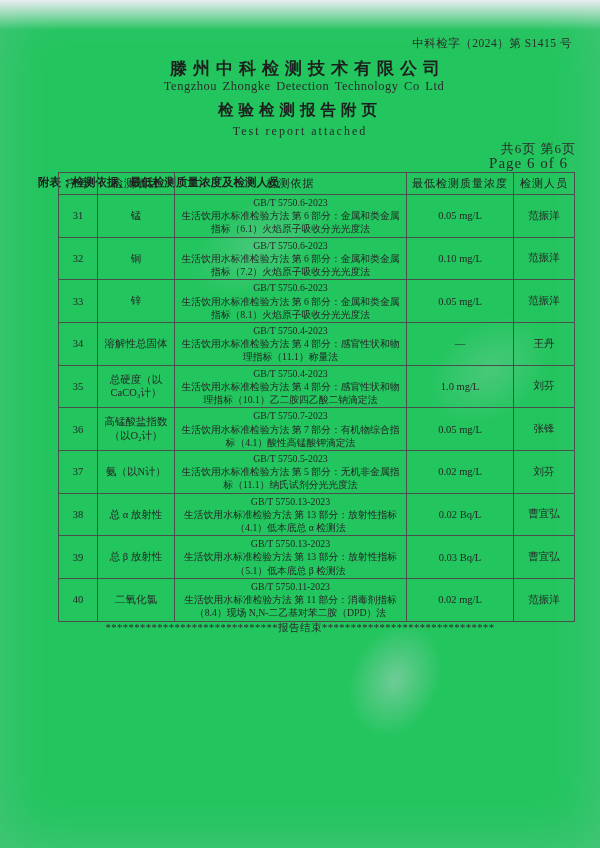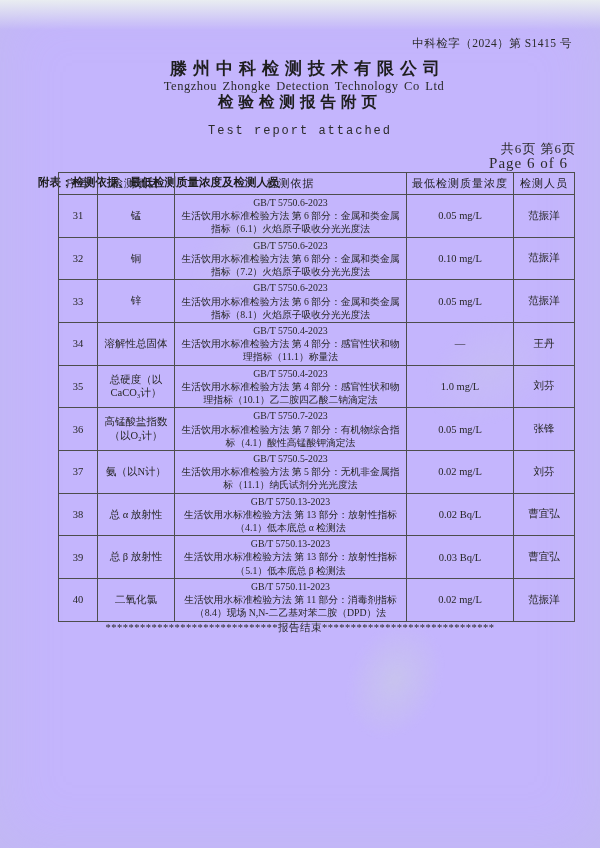--- a/index.html
+++ b/index.html
@@ -1,20 +1,20 @@
 <!DOCTYPE html>
 <html><head>
 <meta charset="utf-8">
 <style>
   html,body{margin:0;padding:0;background:#9a9a9a;}
   .page{
     position:relative;
     width:600px;height:848px;
     margin:0 auto;
-    background:#c4b5fd;
+    background:#22c55e;
     font-family:"Liberation Serif","DejaVu Serif",serif;
     color:#2b2b2b;
     overflow:hidden;
     box-shadow:inset 0 0 60px rgba(185,196,208,0.28);
   }
   .scan-top{
     position:absolute;top:0;left:0;right:0;height:30px;
     background:linear-gradient(#e9edf1,rgba(250,251,252,0));
   }
   .scan-blob{
@@ -23,24 +23,24 @@
     filter:blur(2px);
   }
   .blob-a{left:350px;top:620px;width:90px;height:120px;transform:rotate(25deg);}
   .blob-b{left:180px;top:200px;width:160px;height:90px;transform:rotate(-30deg);opacity:.5;}
   .blob-c{left:420px;top:320px;width:140px;height:100px;transform:rotate(-35deg);opacity:.5;}
   .doc-number{position:absolute;top:36px;right:28px;font-size:11.5px;letter-spacing:.5px;}
   .company-cn{position:absolute;top:57px;left:16px;right:0;text-align:center;
     font-size:17px;font-weight:bold;letter-spacing:6px;color:#1e1e1e;}
   .company-en{position:absolute;top:79px;left:8px;right:0;text-align:center;
     font-size:12.5px;letter-spacing:.5px;word-spacing:2px;}
-  .title-cn{position:absolute;top:92px;left:0;right:0;text-align:center;
+  .title-cn{position:absolute;top:100px;left:0;right:0;text-align:center;
     font-size:15.5px;font-weight:bold;letter-spacing:5px;color:#1e1e1e;}
   .title-en{position:absolute;top:124px;left:0;right:0;text-align:center;
-    font-size:12px;letter-spacing:2px;font-family:Liberation Mono, monospace;}
+    font-size:12px;letter-spacing:2px;}
   .pages-cn{position:absolute;top:140px;right:24px;font-size:13px;letter-spacing:1px;}
   .pages-en{position:absolute;top:155px;right:32px;font-size:15px;letter-spacing:1px;}
   .caption{position:absolute;top:175px;left:38px;font-size:11.5px;font-weight:bold;color:#1e1e1e;}
   table.report{
     position:absolute;left:58px;top:172px;width:516px;
     border-collapse:collapse;table-layout:fixed;
   }
   table.report td,table.report th{
     border:1px solid #4d4d4d;
     text-align:center;vertical-align:middle;

